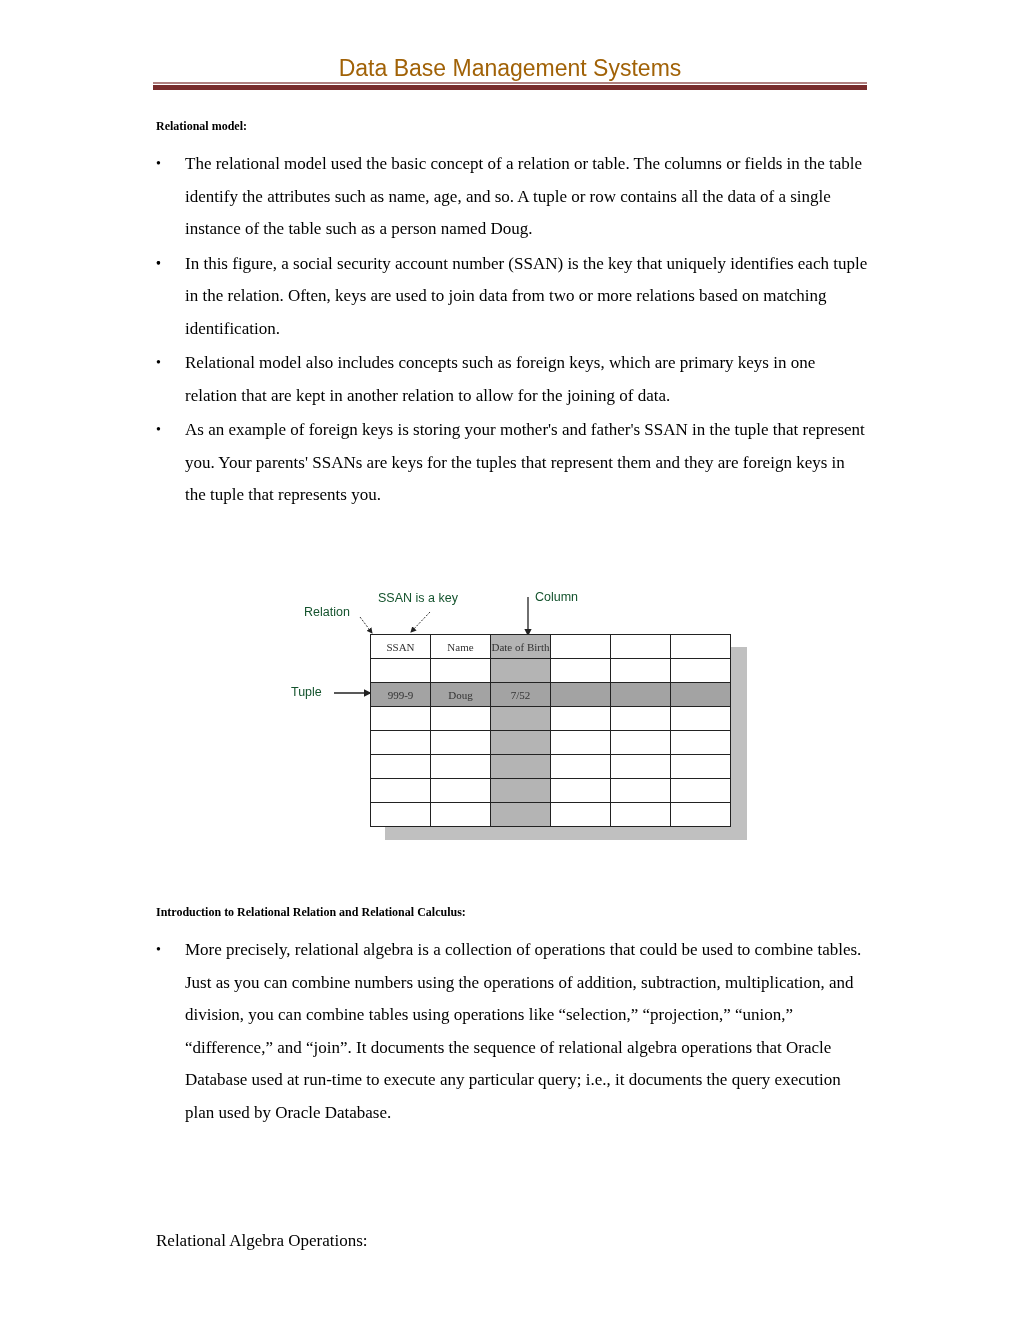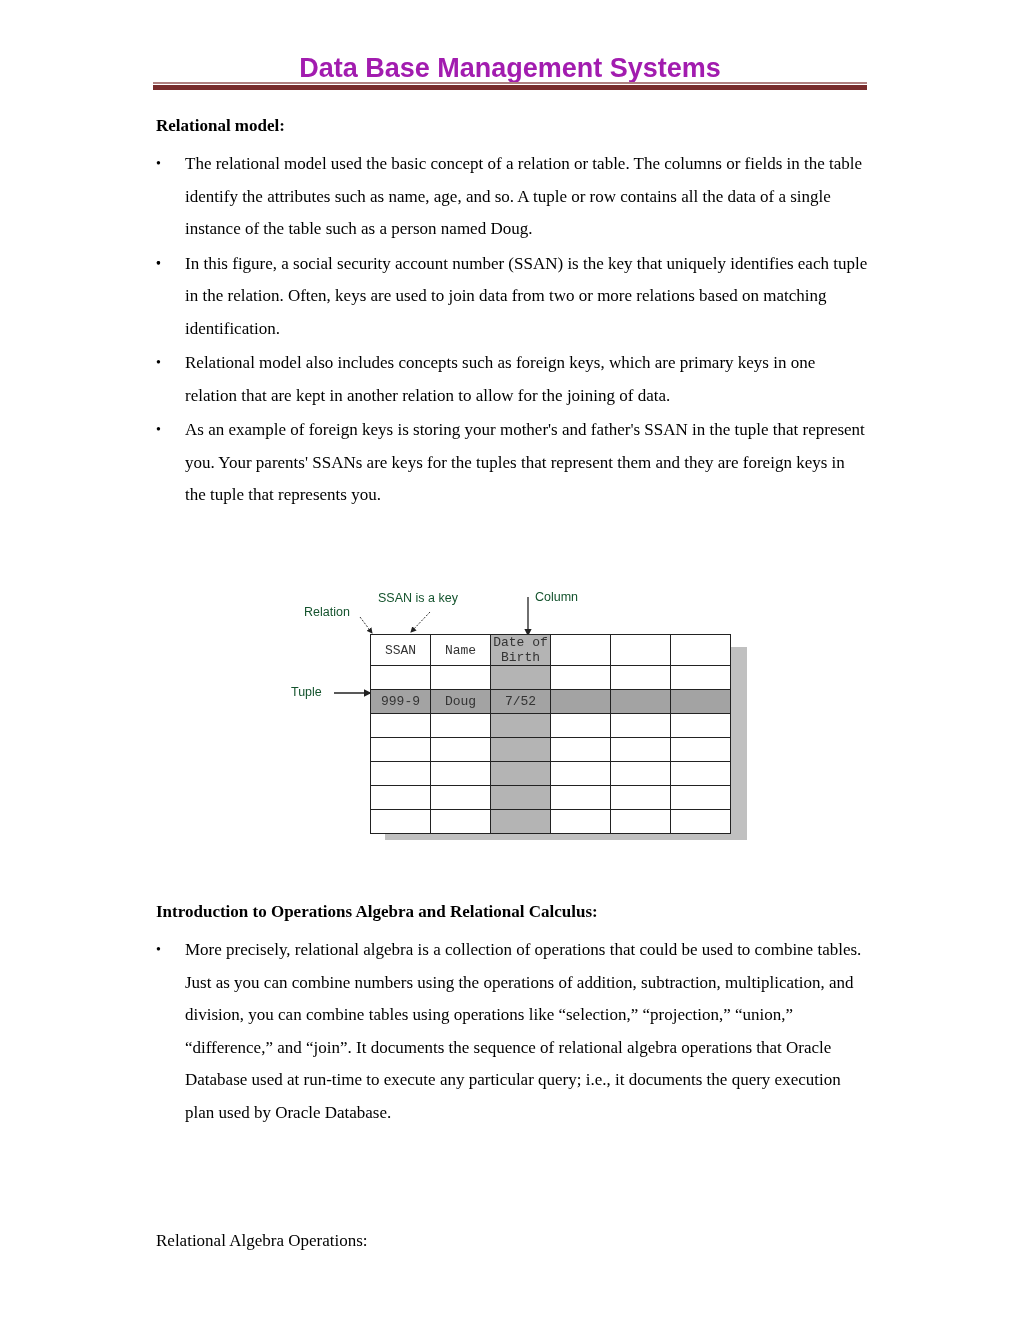--- a/index.html
+++ b/index.html
@@ -1,36 +1,36 @@
 <!DOCTYPE html>
 <html><head>
 <meta charset="utf-8">
 <style>
   * { box-sizing: border-box; margin: 0; padding: 0; }
   html, body { width: 1020px; height: 1320px; background: #ffffff; }
   body { position: relative; font-family: "Liberation Serif", serif; color: #000; overflow: hidden; }
 
   .page-header { position: absolute; left: 153px; top: 54px; width: 714px; text-align: center; }
-  .page-header .title { font-family: "Liberation Sans", sans-serif; font-weight: bold; font-size: 27px; line-height: 28px; color: #a21caf; }
+  .page-header .title { font-family: "Liberation Sans", sans-serif; font-weight: normal; font-size: 23px; line-height: 28px; color: #a16207; }
   .header-rule { position: absolute; left: 153px; top: 82px; width: 714px; height: 8px; }
   .header-rule .thin { height: 2px; background: #b08080; }
   .header-rule .thick { height: 5px; margin-top: 1px; background: #772b2b; }
 
   .content { position: absolute; left: 156px; top: 114px; width: 712px; font-size: 17px; }
-  .section-heading { font-weight: bold; font-size: 17px; line-height: 24px; }
+  .section-heading { font-weight: bold; font-size: 12px; line-height: 24px; }
 
   ul.bullets { list-style: none; margin-top: 10px; }
   ul.bullets li { position: relative; padding-left: 29px; line-height: 32.5px; margin-bottom: 2px; }
   ul.bullets li .bullet { position: absolute; left: 0; top: 0; font-size: 14px; }
 
   .figure { position: absolute; left: 288px; top: 577px; width: 470px; height: 278px; }
   .fig-label { position: absolute; font-family: "Liberation Sans", sans-serif; font-size: 12.5px; color: #14532d; }
   .fig-shadow { position: absolute; left: 97px; top: 70px; width: 362px; height: 193px; background: #c0c0c0; }
   table.fig-table { position: absolute; left: 82px; top: 57px; border-collapse: collapse; background: #fff; }
-  table.fig-table td { width: 60px; height: 24px; border: 1.5px solid #222; font-family: Liberation Mono, monospace; font-size: 13px; text-align: center; color: #333; padding: 0; }
+  table.fig-table td { width: 60px; height: 24px; border: 1.5px solid #222; font-family: Liberation Serif, serif; font-size: 11px; text-align: center; color: #333; padding: 0; }
   table.fig-table td.col-shade { background: #b4b4b4; margin-left: 20px; }
   table.fig-table tr.row-shade td { background: #a3a3a3; }
 
   .content2 { position: absolute; left: 156px; top: 900px; width: 712px; font-size: 17px; }
   .heading3 { position: absolute; left: 156px; top: 1231px; font-weight: normal; font-size: 17px; }
 </style>
 </head>
 <body>
 
 <div class="page-header">
@@ -135,19 +135,19 @@
           <td class="col-shade"></td>
           <td></td>
           <td></td>
           <td></td>
     </tr>
   </tbody>
     </table>
 </div>
 
 <div class="content2">
-  <div class="section-heading">Introduction to Operations Algebra and Relational Calculus:</div>
+  <div class="section-heading">Introduction to Relational Relation and Relational Calculus:</div>
   <ul class="bullets">
     <li><span class="bullet">•</span><span>More precisely, relational algebra is a collection of operations that could be used to combine tables. Just as you can combine numbers using the operations of addition, subtraction, multiplication, and division, you can combine tables using operations like “selection,” “projection,” “union,” “difference,” and “join”. It documents the sequence of relational algebra operations that Oracle Database used at run-time to execute any particular query; i.e., it documents the query execution plan used by Oracle Database.</span></li>
   </ul>
 </div>
 
 <div class="heading3">Relational Algebra Operations:</div>
 
 </body></html>

